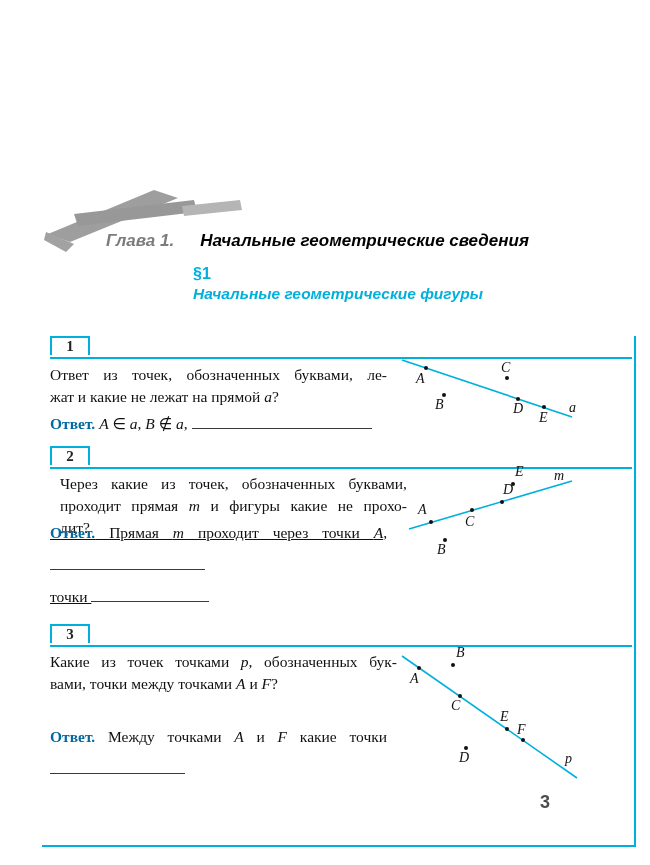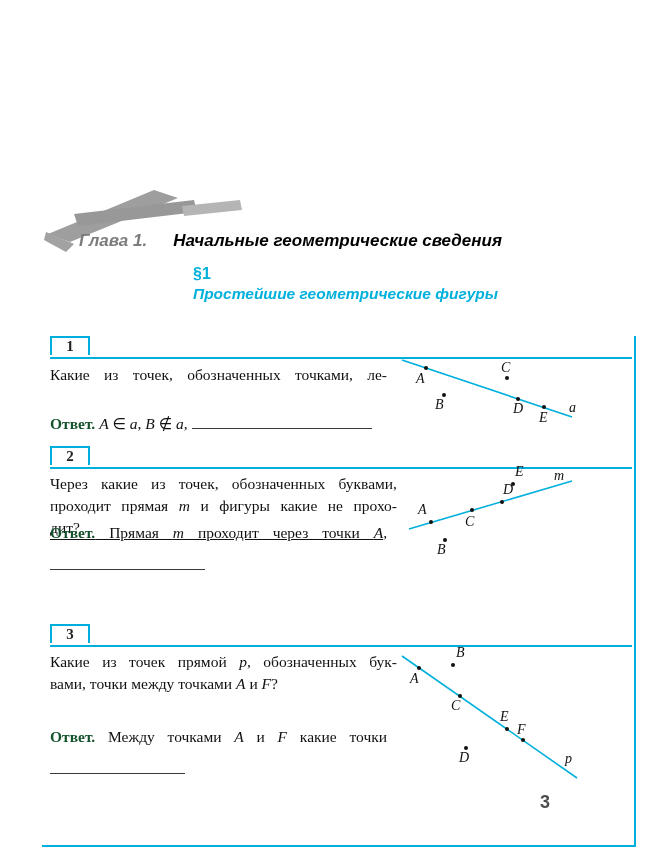--- a/index.html
+++ b/index.html
@@ -1,20 +1,20 @@
 <!DOCTYPE html>
 <html><head>
 <meta charset="utf-8">
 <style>
   html,body{margin:0;padding:0;background:#ffffff;}
   #page{position:relative;width:650px;height:865px;background:#ffffff;overflow:hidden;
         font-family:"Liberation Serif",serif;color:#111;}
 
   
-  #chapter-row{position:absolute;left:79px;top:231px;font-family:"Liberation Sans",sans-serif;
+  #chapter-row{position:absolute;left:106px;top:231px;font-family:"Liberation Sans",sans-serif;
                font-size:17px;font-weight:bold;font-style:italic;white-space:nowrap;}
   #chapter-label{color:#7c7c7c;margin-right:26px;}
   #chapter-title{color:#000;}
   #section-number{position:absolute;left:193px;top:265px;font-family:"Liberation Sans",sans-serif;
                   font-size:16px;font-weight:bold;color:#00b0dc;}
   #section-title{position:absolute;left:193px;top:285px;font-family:"Liberation Sans",sans-serif;
                  font-size:15.5px;font-weight:bold;font-style:italic;color:#00b0dc;}
 
   
   #brush{position:absolute;left:44px;top:184px;}
@@ -25,32 +25,32 @@
   #ex2{top:446px;height:180px;}
   #ex3{top:624px;height:175px;}
 
   .ex-head{position:absolute;left:50px;width:582px;height:21px;border-bottom:2px solid #00b0dc;}
   .ex-num{position:absolute;left:0;top:0;width:36px;height:17px;border:2px solid #00b0dc;border-bottom:none;
           display:flex;align-items:center;justify-content:center;background:#fff;
           font-weight:bold;font-size:15px;color:#222;}
 
   .ex-question{position:absolute;font-size:15.5px;line-height:22px;text-align:left;}
   #ex1 .ex-question{left:50px;top:28px;width:337px;}
-  #ex2 .ex-question{left:50px;top:27px;width:347px;}
+  #ex2 .ex-question{left:60px;top:27px;width:347px;}
   #ex3 .ex-question{left:50px;top:27px;width:347px;}
   .qline.just{text-align:justify;text-align-last:justify;}
   .mvar{font-style:italic;}
 
   .ans{position:absolute;font-size:15.5px;}
   #ex1 .ans{left:50px;top:77px;width:337px;}
   #ex2 .ans{left:50px;top:76px;width:337px;text-decoration:underline;}
   #ex3 .ans{left:50px;top:102px;width:337px;}
   .aline{line-height:22px;margin-bottom:10px;}
   .aline.just{text-align:justify;text-align-last:justify;}
-  .alabel{color:#14532d;font-weight:bold;}
+  .alabel{color:#0369a1;font-weight:bold;}
   .blank{display:inline-block;height:12px;border-bottom:1px solid #3a3a3a;}
 
   .ex-diagram{position:absolute;}
   #ex1 .ex-diagram{left:398px;top:12px;}
   #ex2 .ex-diagram{left:404px;top:10px;}
   #ex3 .ex-diagram{left:397px;top:17px;}
   .dlabel{font-family:"Liberation Serif",serif;font-style:italic;font-size:14px;fill:#111;}
 
   
   #page-number{position:absolute;left:540px;top:792px;font-family:"Liberation Sans",sans-serif;
@@ -67,30 +67,31 @@
     <path d="M4 50 L110 6 L134 14 L26 58 Z" fill="#9e9e9e"></path>
     <path d="M30 30 L150 16 L153 28 L34 42 Z" fill="#989898"></path>
     <path d="M138 22 L196 16 L198 26 L140 32 Z" fill="#b5b5b5"></path>
     <path d="M2 48 L30 60 L22 68 L0 56 Z" fill="#a2a2a2"></path>
   </svg>
 
   <div id="chapter-row">
     <span id="chapter-label">Глава 1.</span><span id="chapter-title">Начальные геометрические сведения</span>
   </div>
   <div id="section-number">§1</div>
-  <div id="section-title">Простейшие геометрические фигуры</div>
+  <div id="section-title">Начальные геометрические фигуры</div>
 
   <div class="exercise" id="ex1">
     <div class="ex-head">
       <div class="ex-num">
         <span>1</span>
       </div>
     </div>
     <div class="ex-question">
-        <div class="qline just"><span>Какие из точек, обозначенных точками, ле-</span></div>
+        <div class="qline just"><span>Ответ из точек, обозначенных буквами, ле-</span></div>
+        <div class="qline"><span>жат и какие не лежат на прямой </span><span class="mvar">a</span><span>?</span></div>
       </div>
     <svg class="ex-diagram" viewBox="0 0 195 85" width="195" height="85">
         <line x1="4" y1="12" x2="174" y2="69" stroke="#00b0dc" stroke-width="1.6"></line>
         <text x="171" y="64" class="dlabel">a</text>
         <circle cx="28" cy="20" r="2" fill="#111"></circle>
         <text x="18" y="35" class="dlabel">A</text>
         <circle cx="46" cy="47" r="2" fill="#111"></circle>
         <text x="37" y="61" class="dlabel">B</text>
         <circle cx="109" cy="30" r="2" fill="#111"></circle>
         <text x="103" y="24" class="dlabel">C</text>
@@ -125,31 +126,32 @@
         <circle cx="68" cy="54" r="2" fill="#111"></circle>
         <text x="61" y="70" class="dlabel">C</text>
         <circle cx="98" cy="46" r="2" fill="#111"></circle>
         <text x="99" y="38" class="dlabel">D</text>
         <circle cx="109" cy="28" r="2" fill="#111"></circle>
         <text x="111" y="20" class="dlabel">E</text>
       </svg>
     <div class="ans">
         <div class="aline just"><span class="alabel">Ответ.</span><span> Прямая </span><span class="mvar">m</span><span> проходит через точки </span><span class="mvar">A</span><span>,</span></div>
         <div class="aline just"><span class="blank" style="width: 155px;"></span></div>
+        <div class="aline"><span>точки </span><span class="blank" style="width: 118px;"></span></div>
       </div>
   </div>
 
   <div class="exercise" id="ex3">
     <div class="ex-head">
       <div class="ex-num">
         <span>3</span>
       </div>
     </div>
     <div class="ex-question">
-        <div class="qline just"><span>Какие из точек прямой </span><span class="mvar">p</span><span>, обозначенных бук-</span></div>
+        <div class="qline just"><span>Какие из точек точками </span><span class="mvar">p</span><span>, обозначенных бук-</span></div>
         <div class="qline"><span>вами, точки между точками </span><span class="mvar">A</span><span> и </span><span class="mvar">F</span><span>?</span></div>
       </div>
     <svg class="ex-diagram" viewBox="0 0 195 152" width="195" height="152">
         <line x1="5" y1="15" x2="180" y2="137" stroke="#00b0dc" stroke-width="1.6"></line>
         <text x="168" y="122" class="dlabel">p</text>
         <circle cx="22" cy="27" r="2" fill="#111"></circle>
         <text x="13" y="42" class="dlabel">A</text>
         <circle cx="56" cy="24" r="2" fill="#111"></circle>
         <text x="59" y="16" class="dlabel">B</text>
         <circle cx="63" cy="55" r="2" fill="#111"></circle>

